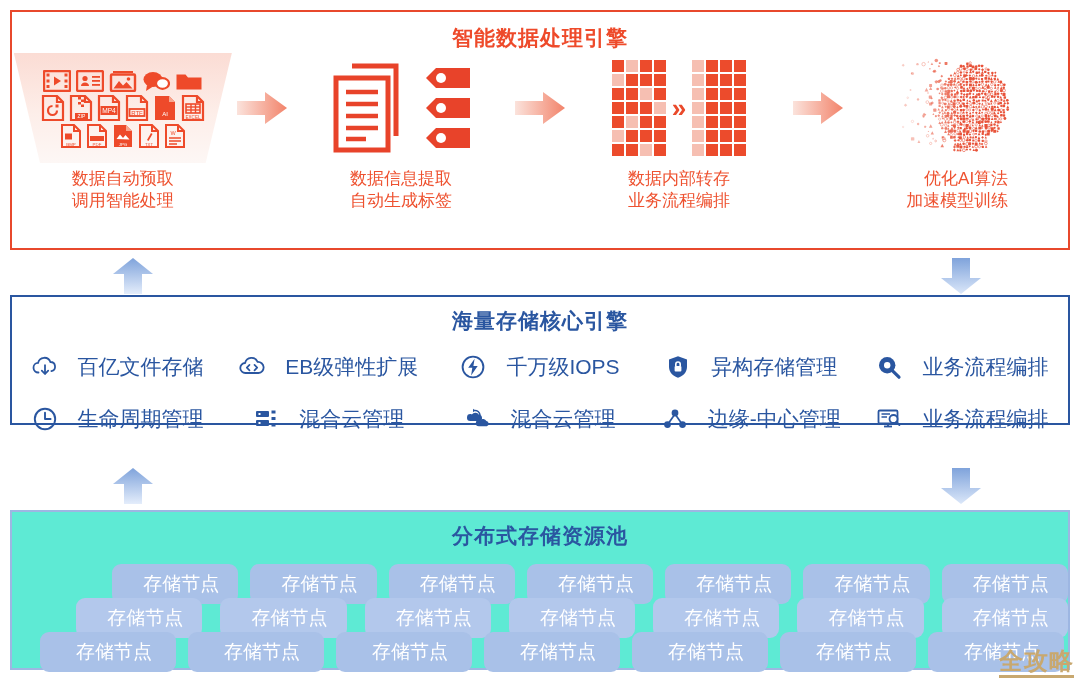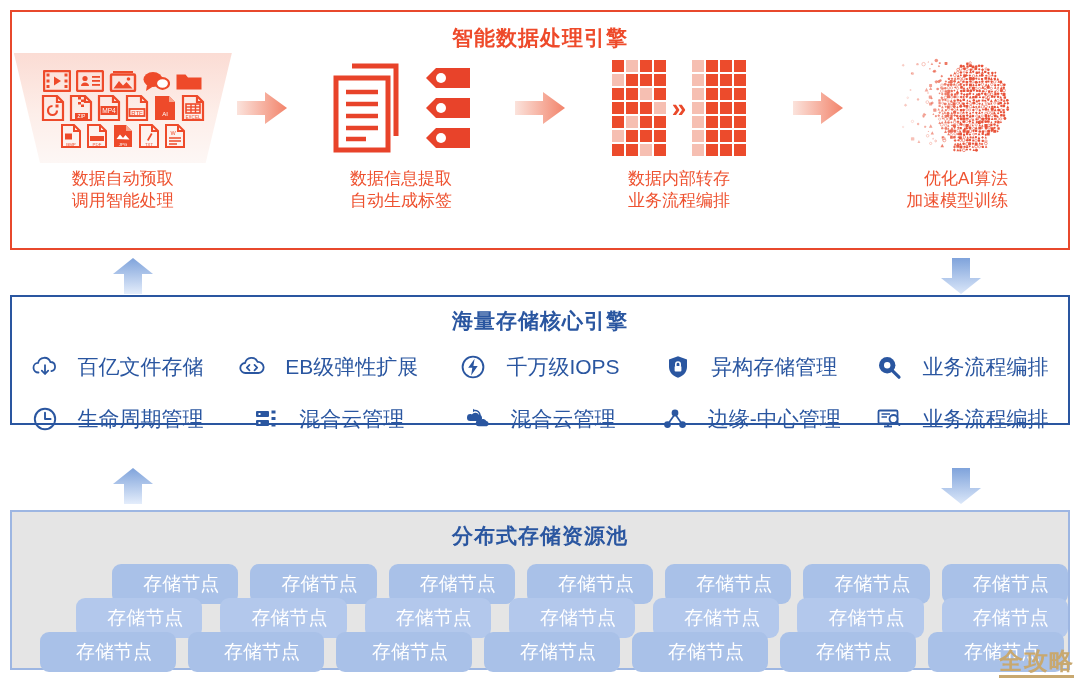--- a/index.html
+++ b/index.html
@@ -64,21 +64,21 @@
     position:absolute;top:44px;left:0;width:100%;
     display:grid;grid-template-columns:repeat(5,1fr);grid-template-rows:repeat(2,52px);
     align-items:center;
   }
   .feat{display:flex;align-items:center;justify-content:center;gap:20px;color:#2a56a0;font-size:21px;white-space:nowrap;}
   .feat .ic{flex:0 0 auto;display:flex;align-items:center;justify-content:center;width:26px;height:26px;}
 
   
   .panel-bot{
     position:absolute;left:10px;top:510px;width:1060px;height:160px;
-    border:2px solid #9db6e2;background:#e5e5e5;box-sizing:border-box;
+    border:2px solid #9db6e2;background:#5eead4;box-sizing:border-box;
   }
   .pool-rows{position:absolute;top:52px;left:0;width:100%;}
   .prow{display:flex;gap:12px;margin-bottom:-6px;}
   .prow.p1{padding-left:100px;}
   .prow.p2{padding-left:64px;gap:18px;}
   .prow.p3{padding-left:28px;gap:12px;}
   .node{
     width:124px;height:40px;border-radius:9px;
     background:#a9c1e8;color:#ffffff;font-size:19px;
     display:flex;align-items:center;justify-content:center;padding-left:12px;

